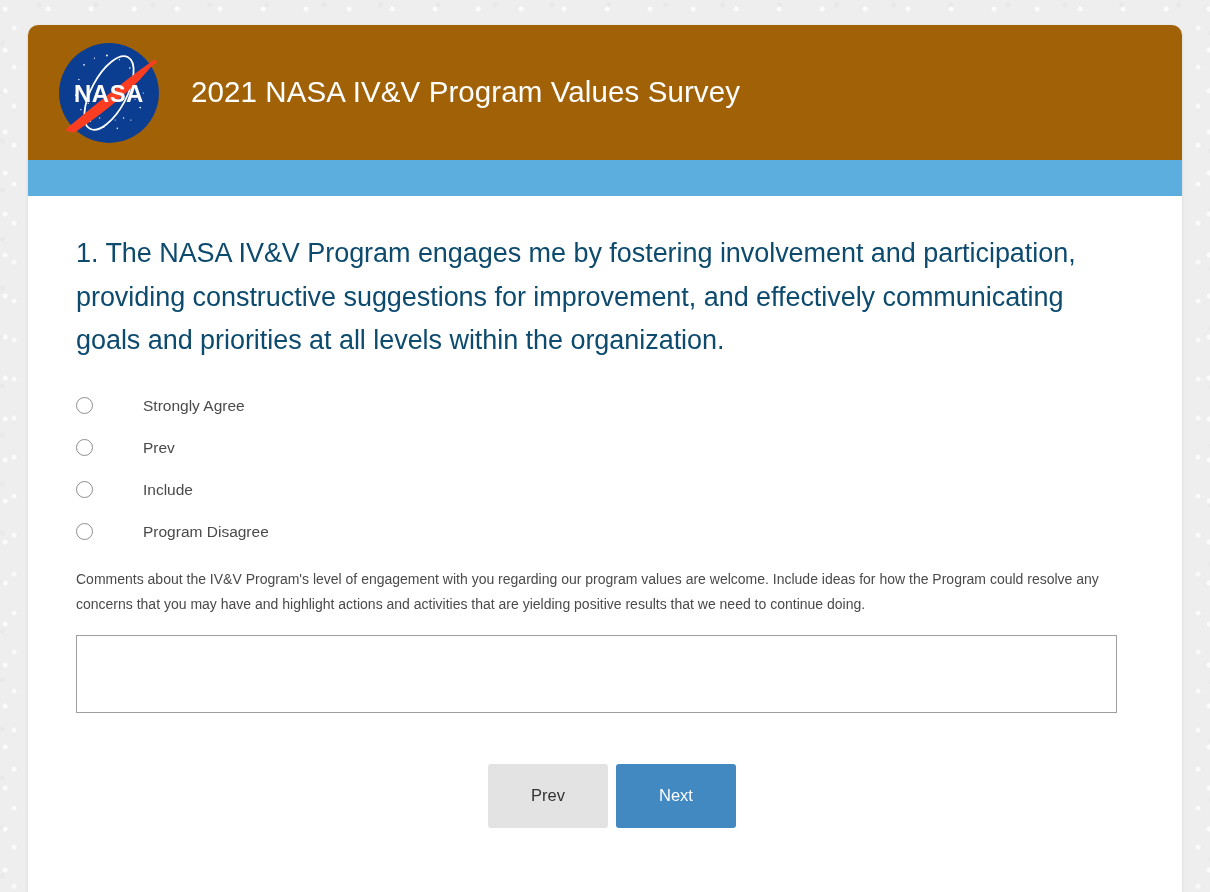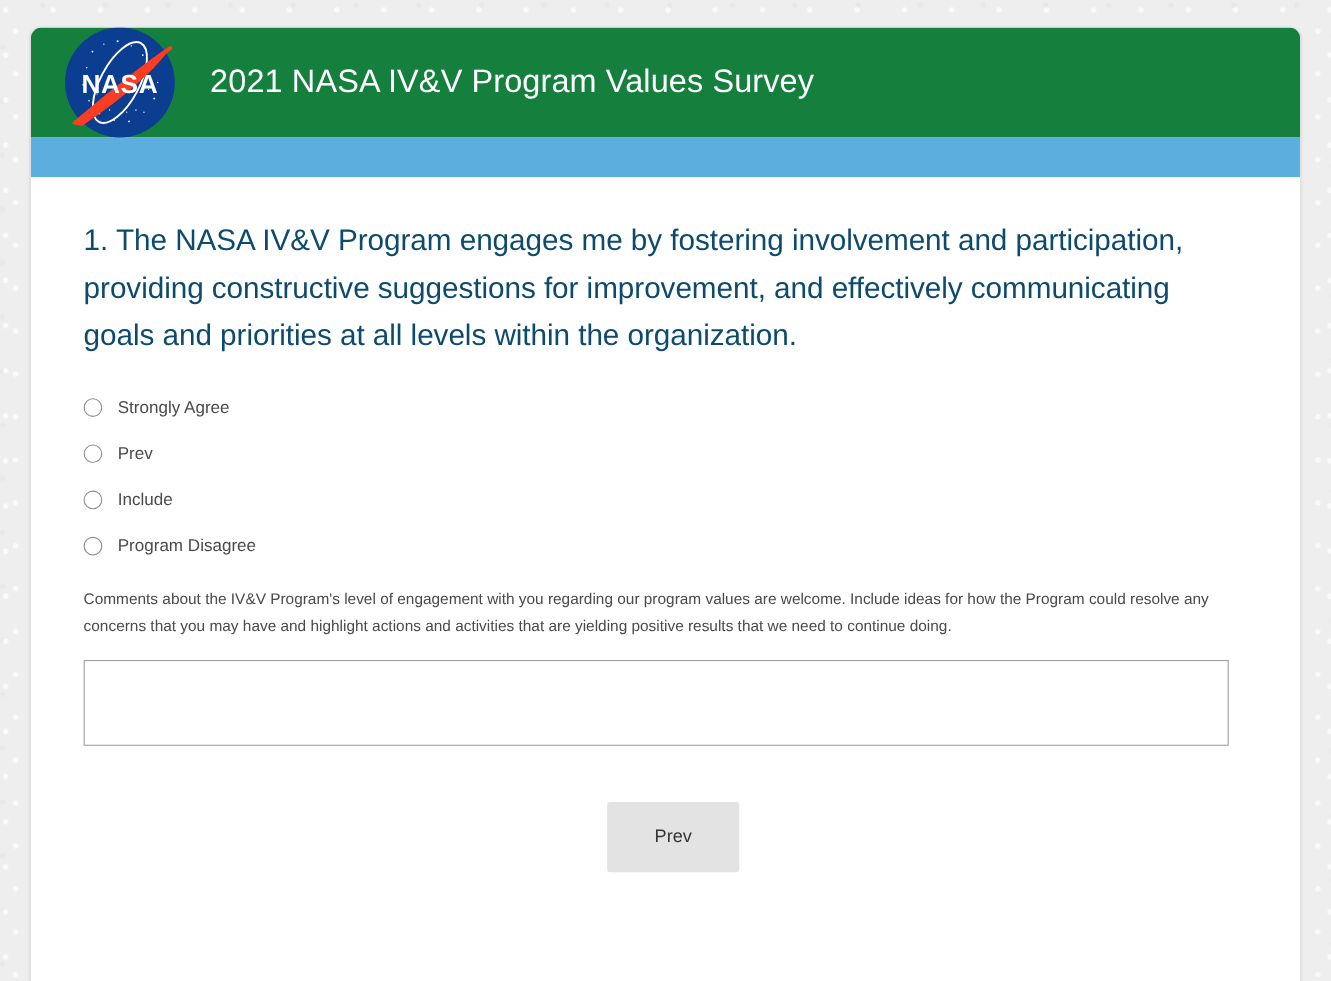--- a/index.html
+++ b/index.html
@@ -35,22 +35,22 @@
     top: 25px;
     width: 1154px;
     height: 900px;
     background: #ffffff;
     border-radius: 10px 10px 0 0;
     overflow: hidden;
     box-shadow: 0 1px 3px rgba(0,0,0,0.13);
   }
 
   .card-header {
-    height: 100px;
-    background: #15803d;
+    height: 135px;
+    background: #a16207;
     display: flex;
     align-items: center;
     padding: 0 0 0 29px;
     box-sizing: border-box;
   }
   .nasa-logo {
     width: 104px;
     height: 104px;
     flex: 0 0 104px;
     display: block;
@@ -86,20 +86,21 @@
   }
 
   .options {
     margin-top: 22px;
     padding-left: 48px;
   }
   .option-row {
     display: flex;
     align-items: center;
     height: 42px;
+    gap: 36px;
   }
   .radio {
     width: 17px;
     height: 17px;
     border: 1px solid #8d8d8d;
     border-radius: 50%;
     background: #ffffff;
     flex: 0 0 17px;
     box-sizing: border-box;
   }
@@ -243,16 +244,17 @@
 
     <div class="comment-prompt">Comments about the IV&amp;V Program's level of engagement with you regarding our program values are welcome. Include ideas for how the Program could resolve any concerns that you may have and highlight actions and activities that are yielding positive results that we need to continue doing.</div>
 
     <div class="comment-wrap">
       <textarea class="comment-box" placeholder="" style=""></textarea>
 
     </div>
 
     <div class="nav-buttons">
       <button class="btn btn-prev">Prev</button>
+      <button class="btn btn-next">Next</button>
     </div>
 
   </div>
 </div>
 
 </body></html>

